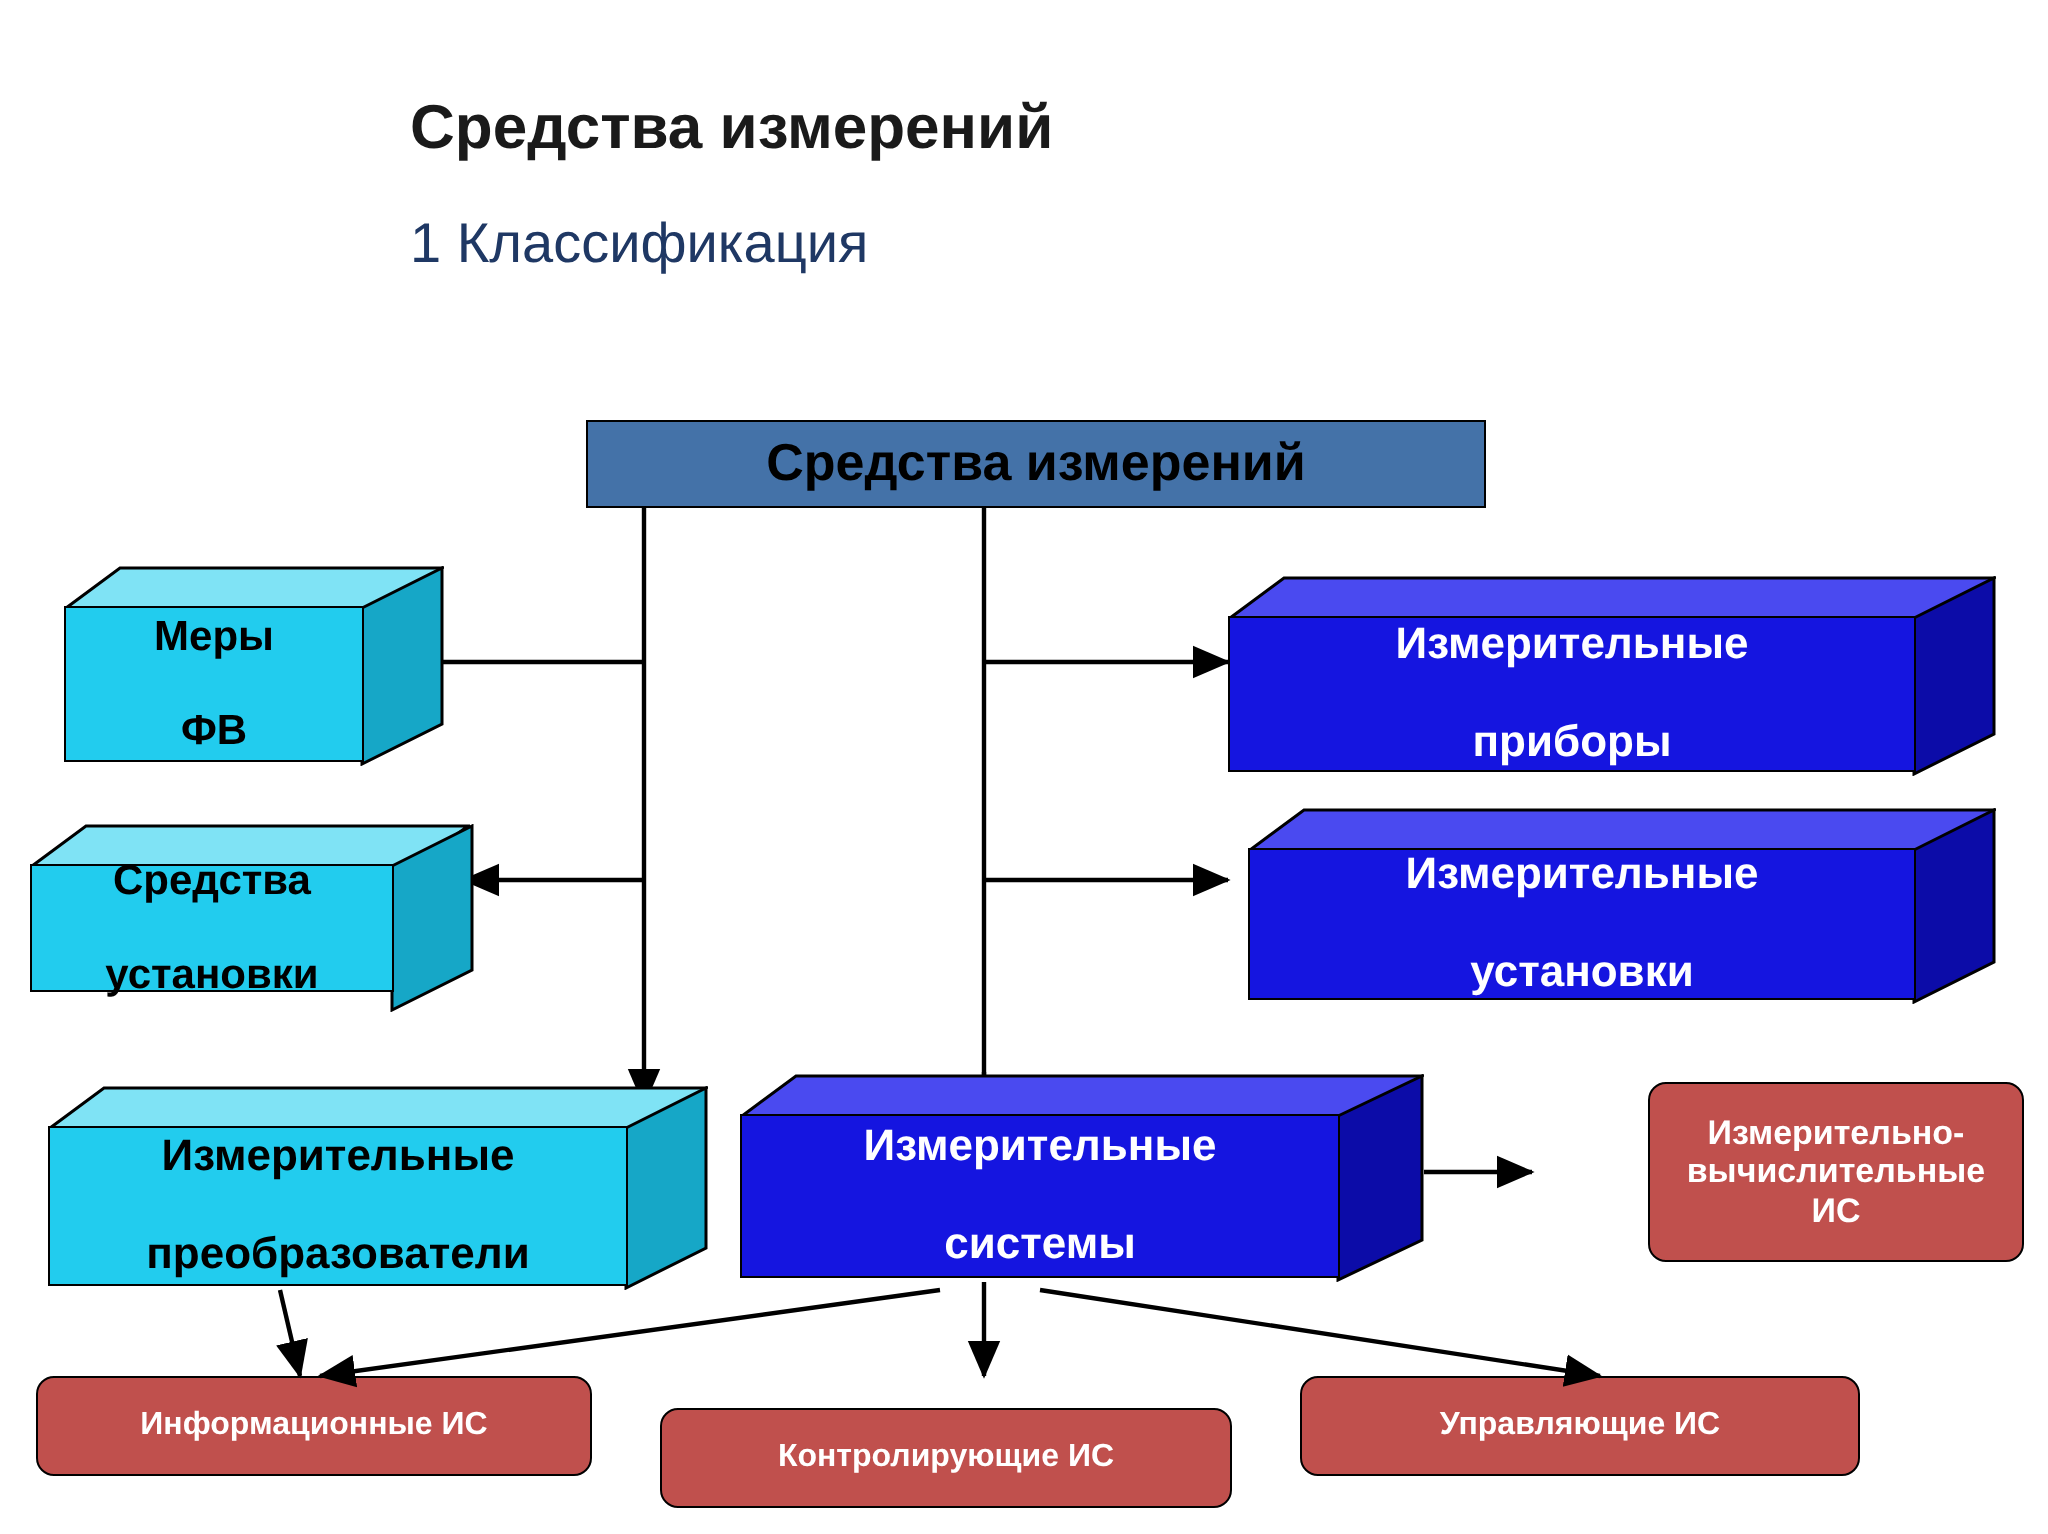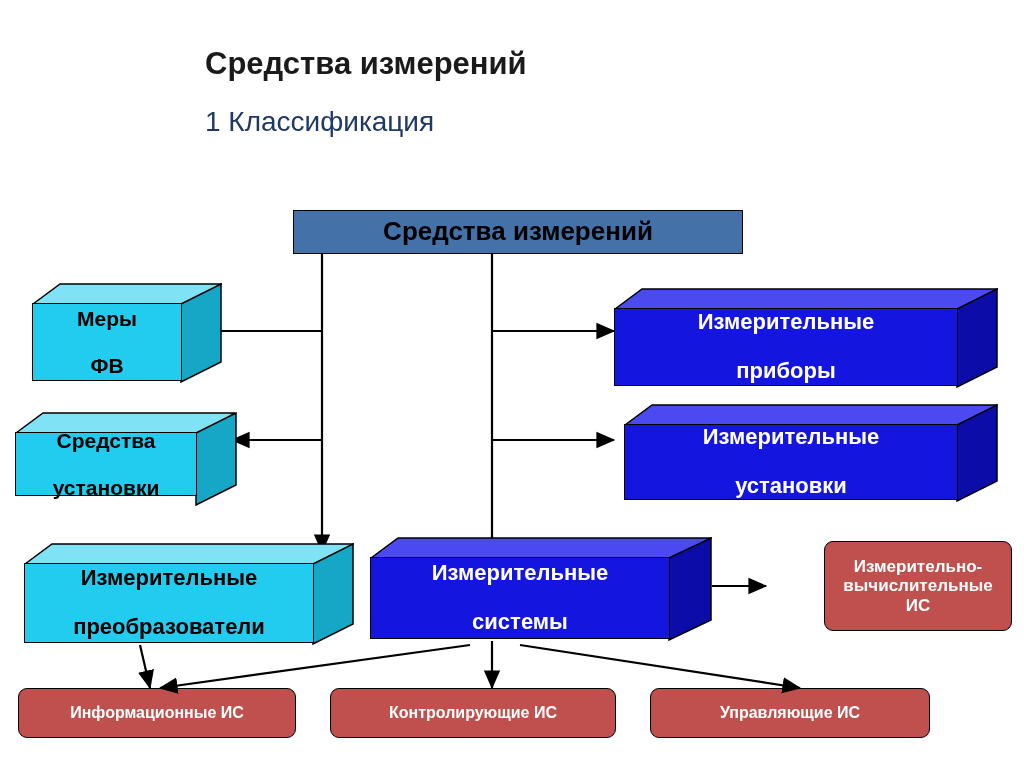--- a/index.html
+++ b/index.html
@@ -251,19 +251,19 @@
     <span>Измерительно-</span><br>
     <span>вычислительные</span><br>
     <span>ИС</span>
   </span>
 </div>
 
 <div class="redbox b-xs" style="left:18px; top:688px; width:278px; height:50px;">
   <span>Информационные ИС</span>
 </div>
 
-<div class="redbox b-xs" style="left:330px; top:688px; width:286px; height:50px;">
+<div class="redbox b-xs" style="left:330px; top:704px; width:286px; height:50px;">
   <span>Контролирующие ИС</span>
 </div>
 
 <div class="redbox b-xs" style="left:650px; top:688px; width:280px; height:50px;">
   <span>Управляющие ИС</span>
 </div>
 
 </body></html>

